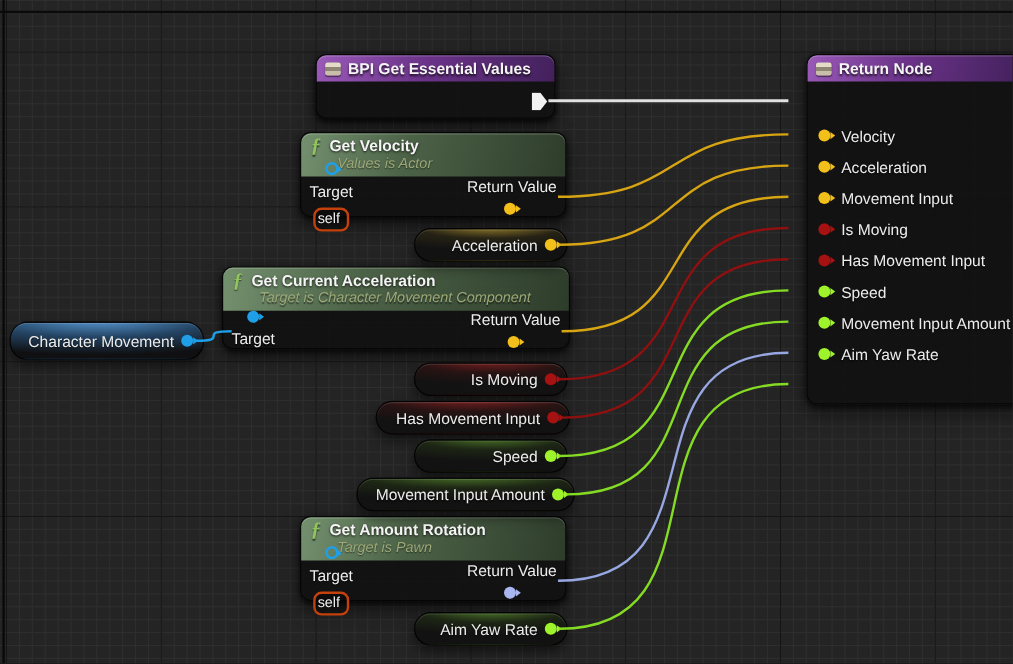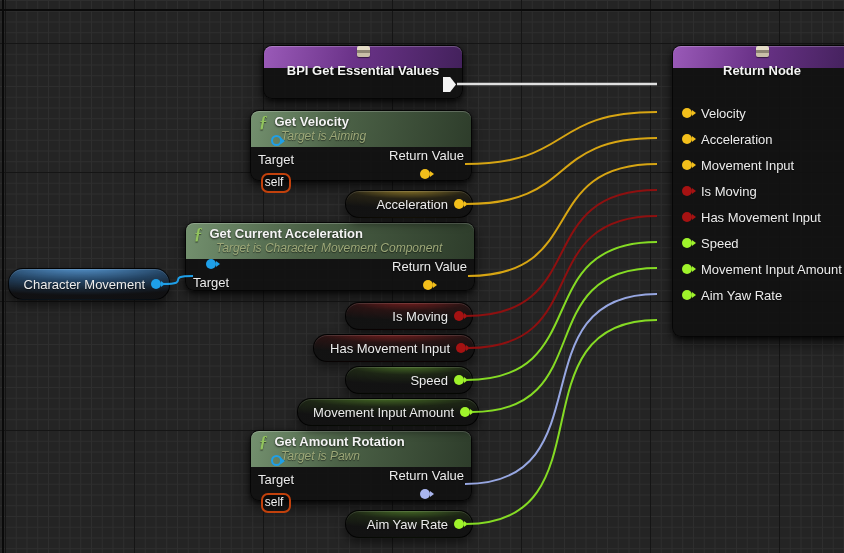--- a/index.html
+++ b/index.html
@@ -22,21 +22,20 @@
     position:absolute;z-index:2;border-radius:9px;
     background:rgba(17,17,17,.93);
     border:1px solid rgba(0,0,0,.65);
     box-shadow:0 6px 14px rgba(0,0,0,.55),0 2px 4px rgba(0,0,0,.6);
     box-sizing:border-box;color:#e8e8e8;
   }
   .hdr{
     border-radius:8px 8px 0 0;display:flex;align-items:center;gap:6px;
     padding:0 7px;height:22px;
     box-shadow:inset 0 1px 0 rgba(255,255,255,.22);
-    flex-direction:column;
   }
   .hdr.purple{background:linear-gradient(100deg,#9a5ab8 0%,#6b3389 45%,#43215c 100%);}
   .hdr.green{
     height:auto;padding:3px 8px 4px 8px;display:block;
     background:linear-gradient(100deg,#74916f 0%,#4c6247 40%,#2e3d2b 100%);
   }
   .hdr-line1{display:flex;align-items:center;gap:7px;}
   .title{font-size:13px;font-weight:bold;color:#f4f4f4;text-shadow:0 1px 2px rgba(0,0,0,.8);white-space:nowrap;}
   .subtitle{font-size:12px;font-style:italic;color:#9da878;margin-left:22px;white-space:nowrap;text-shadow:0 1px 1px rgba(0,0,0,.5);}
   .ficon{font-family:"Liberation Serif",serif;font-style:italic;font-weight:bold;font-size:17px;line-height:14px;color:#92c45e;text-shadow:0 1px 1px rgba(0,0,0,.6);}
@@ -141,21 +140,21 @@
         <span class="plabel">Aim Yaw Rate</span>
       </div>
   </div>
 
   <div class="node" style="left:250px;top:110px;width:222px;height:71px;">
     <div class="hdr green">
       <div class="hdr-line1">
         <span class="ficon">ƒ</span>
         <span class="title">Get Velocity</span>
       </div>
-      <div class="subtitle">Target is Aiming</div>
+      <div class="subtitle">Values is Actor</div>
     </div>
     <div class="body-row" style="height:33px;">
       <span class="grp">
         <span class="pin hollow" style="--pin: #1e9fe8;"></span>
         <span class="plabel">Target</span>
         <span class="selfbox">self</span>
       </span>
       <span class="grp">
         <span class="plabel">Return Value</span>
         <span class="pin" style="margin-right: 4px; --pin: #f3bf1b;"></span>

